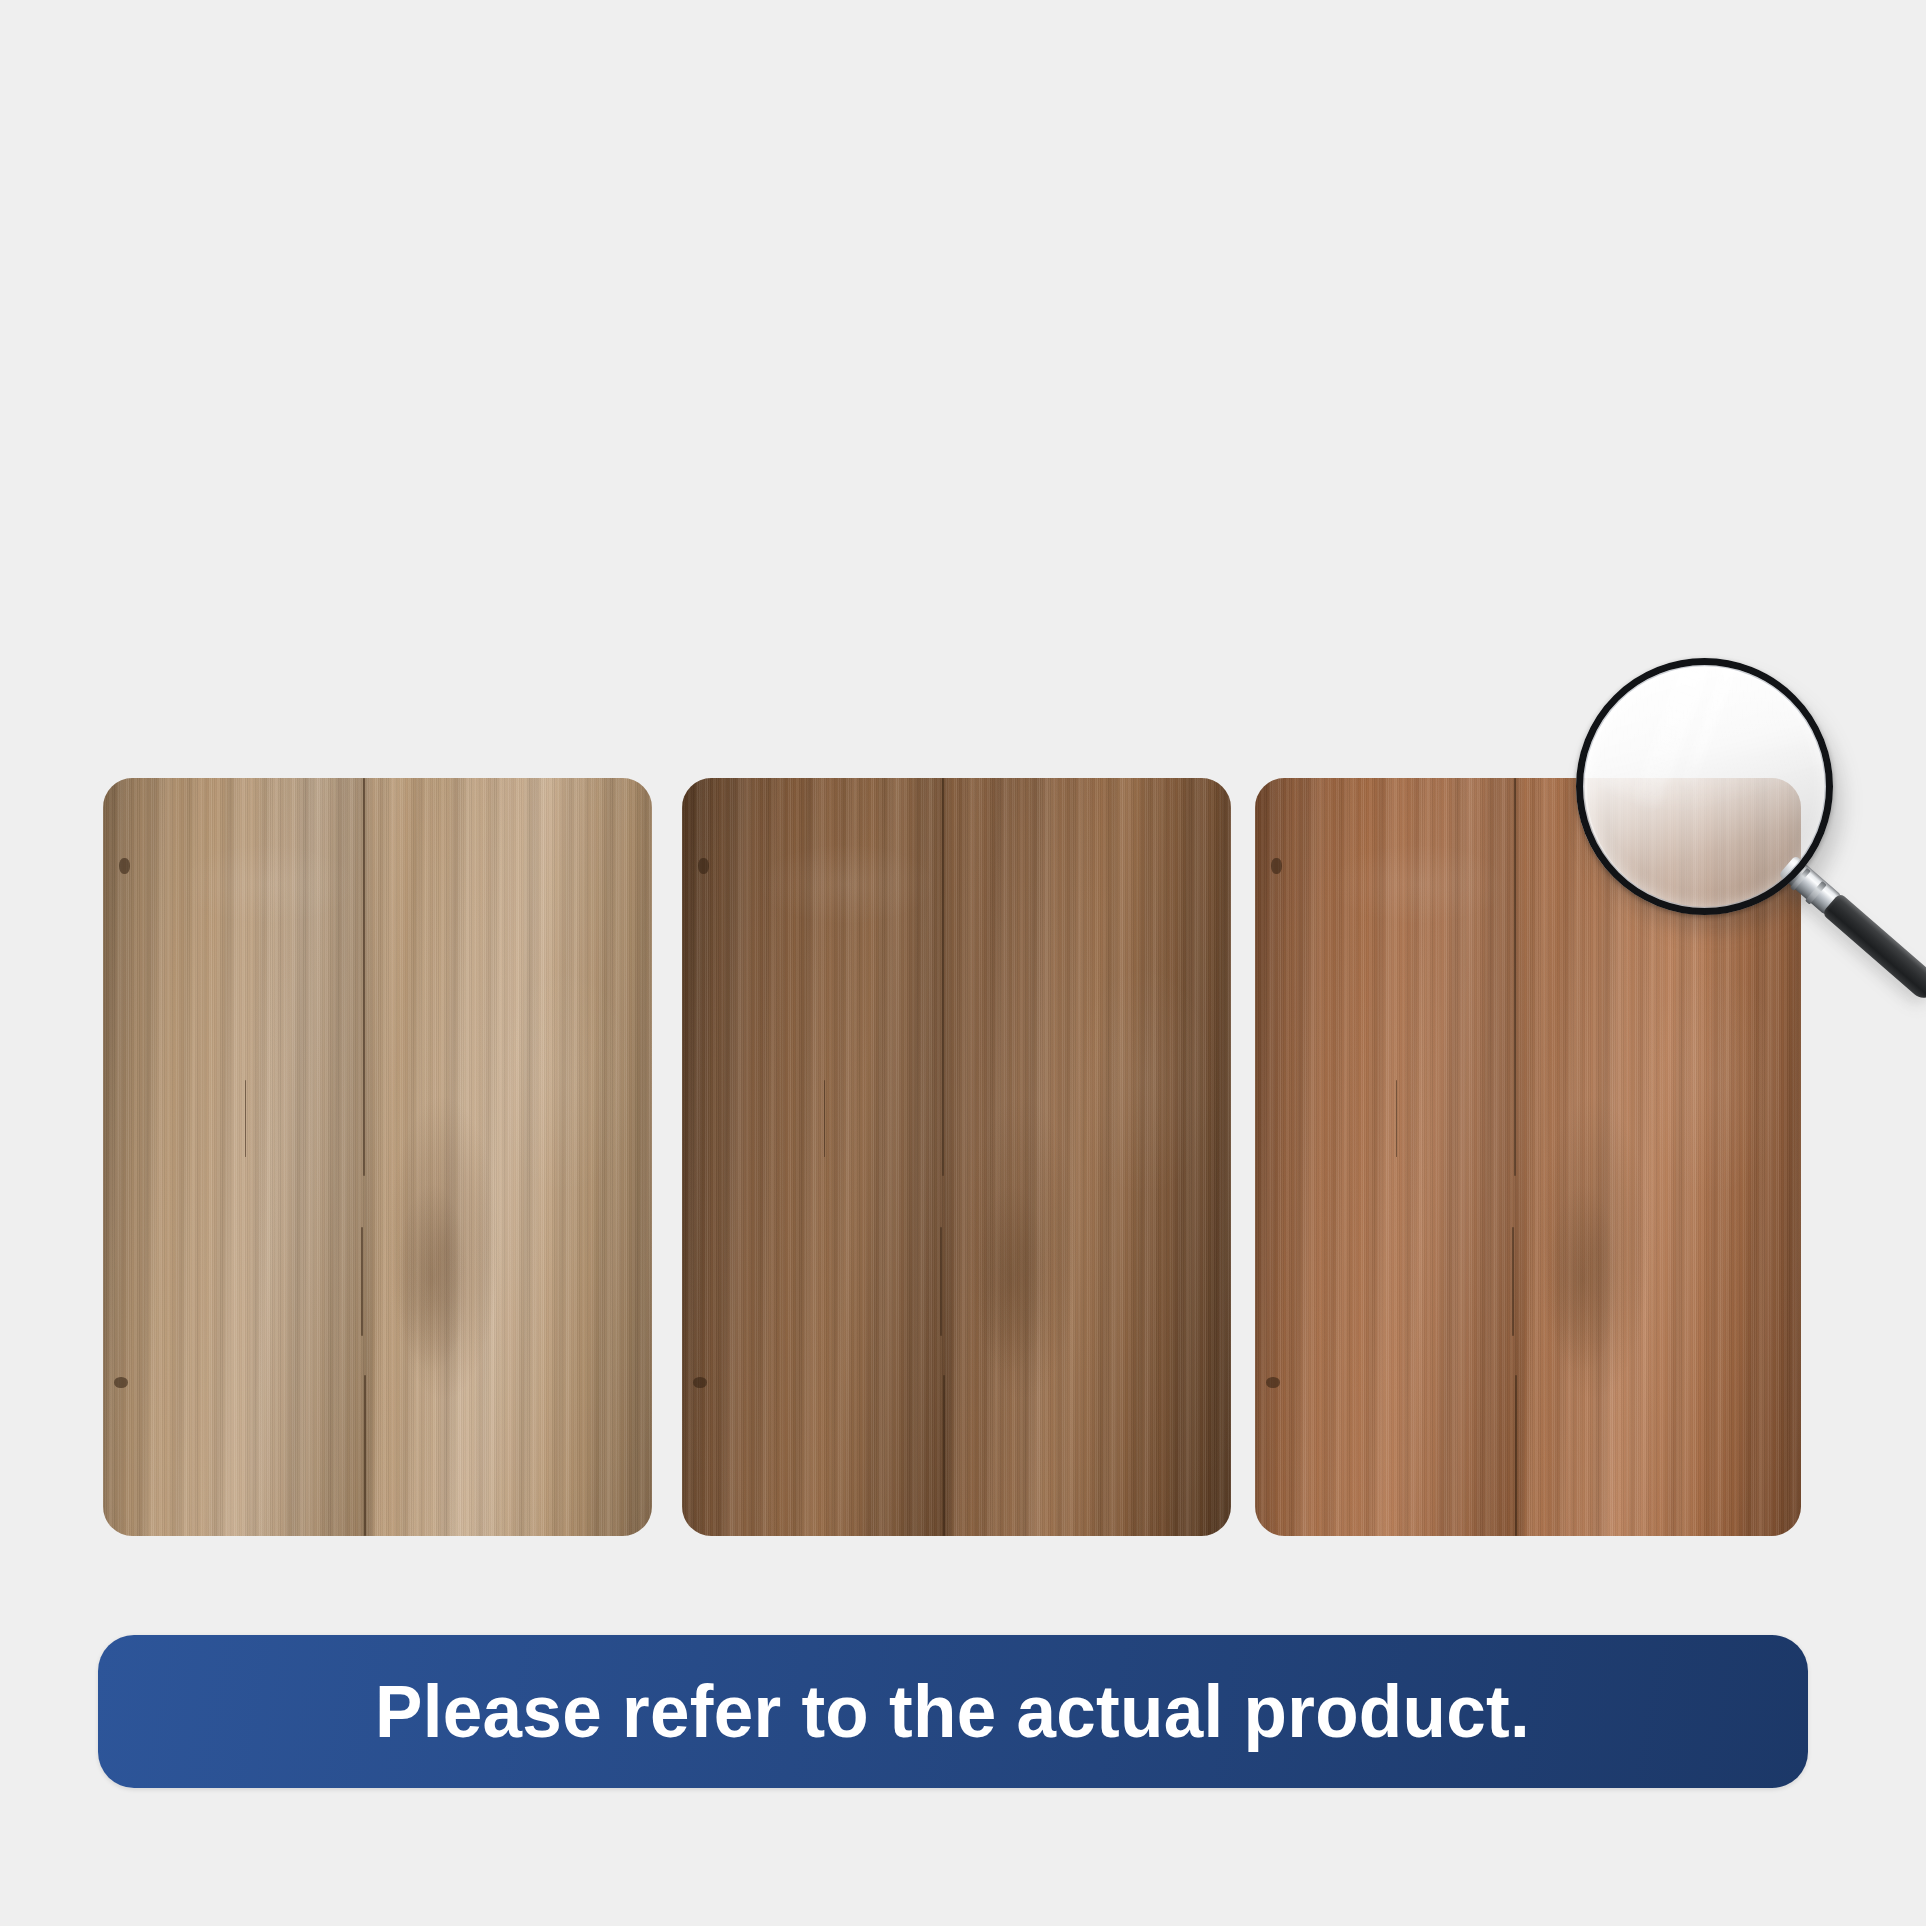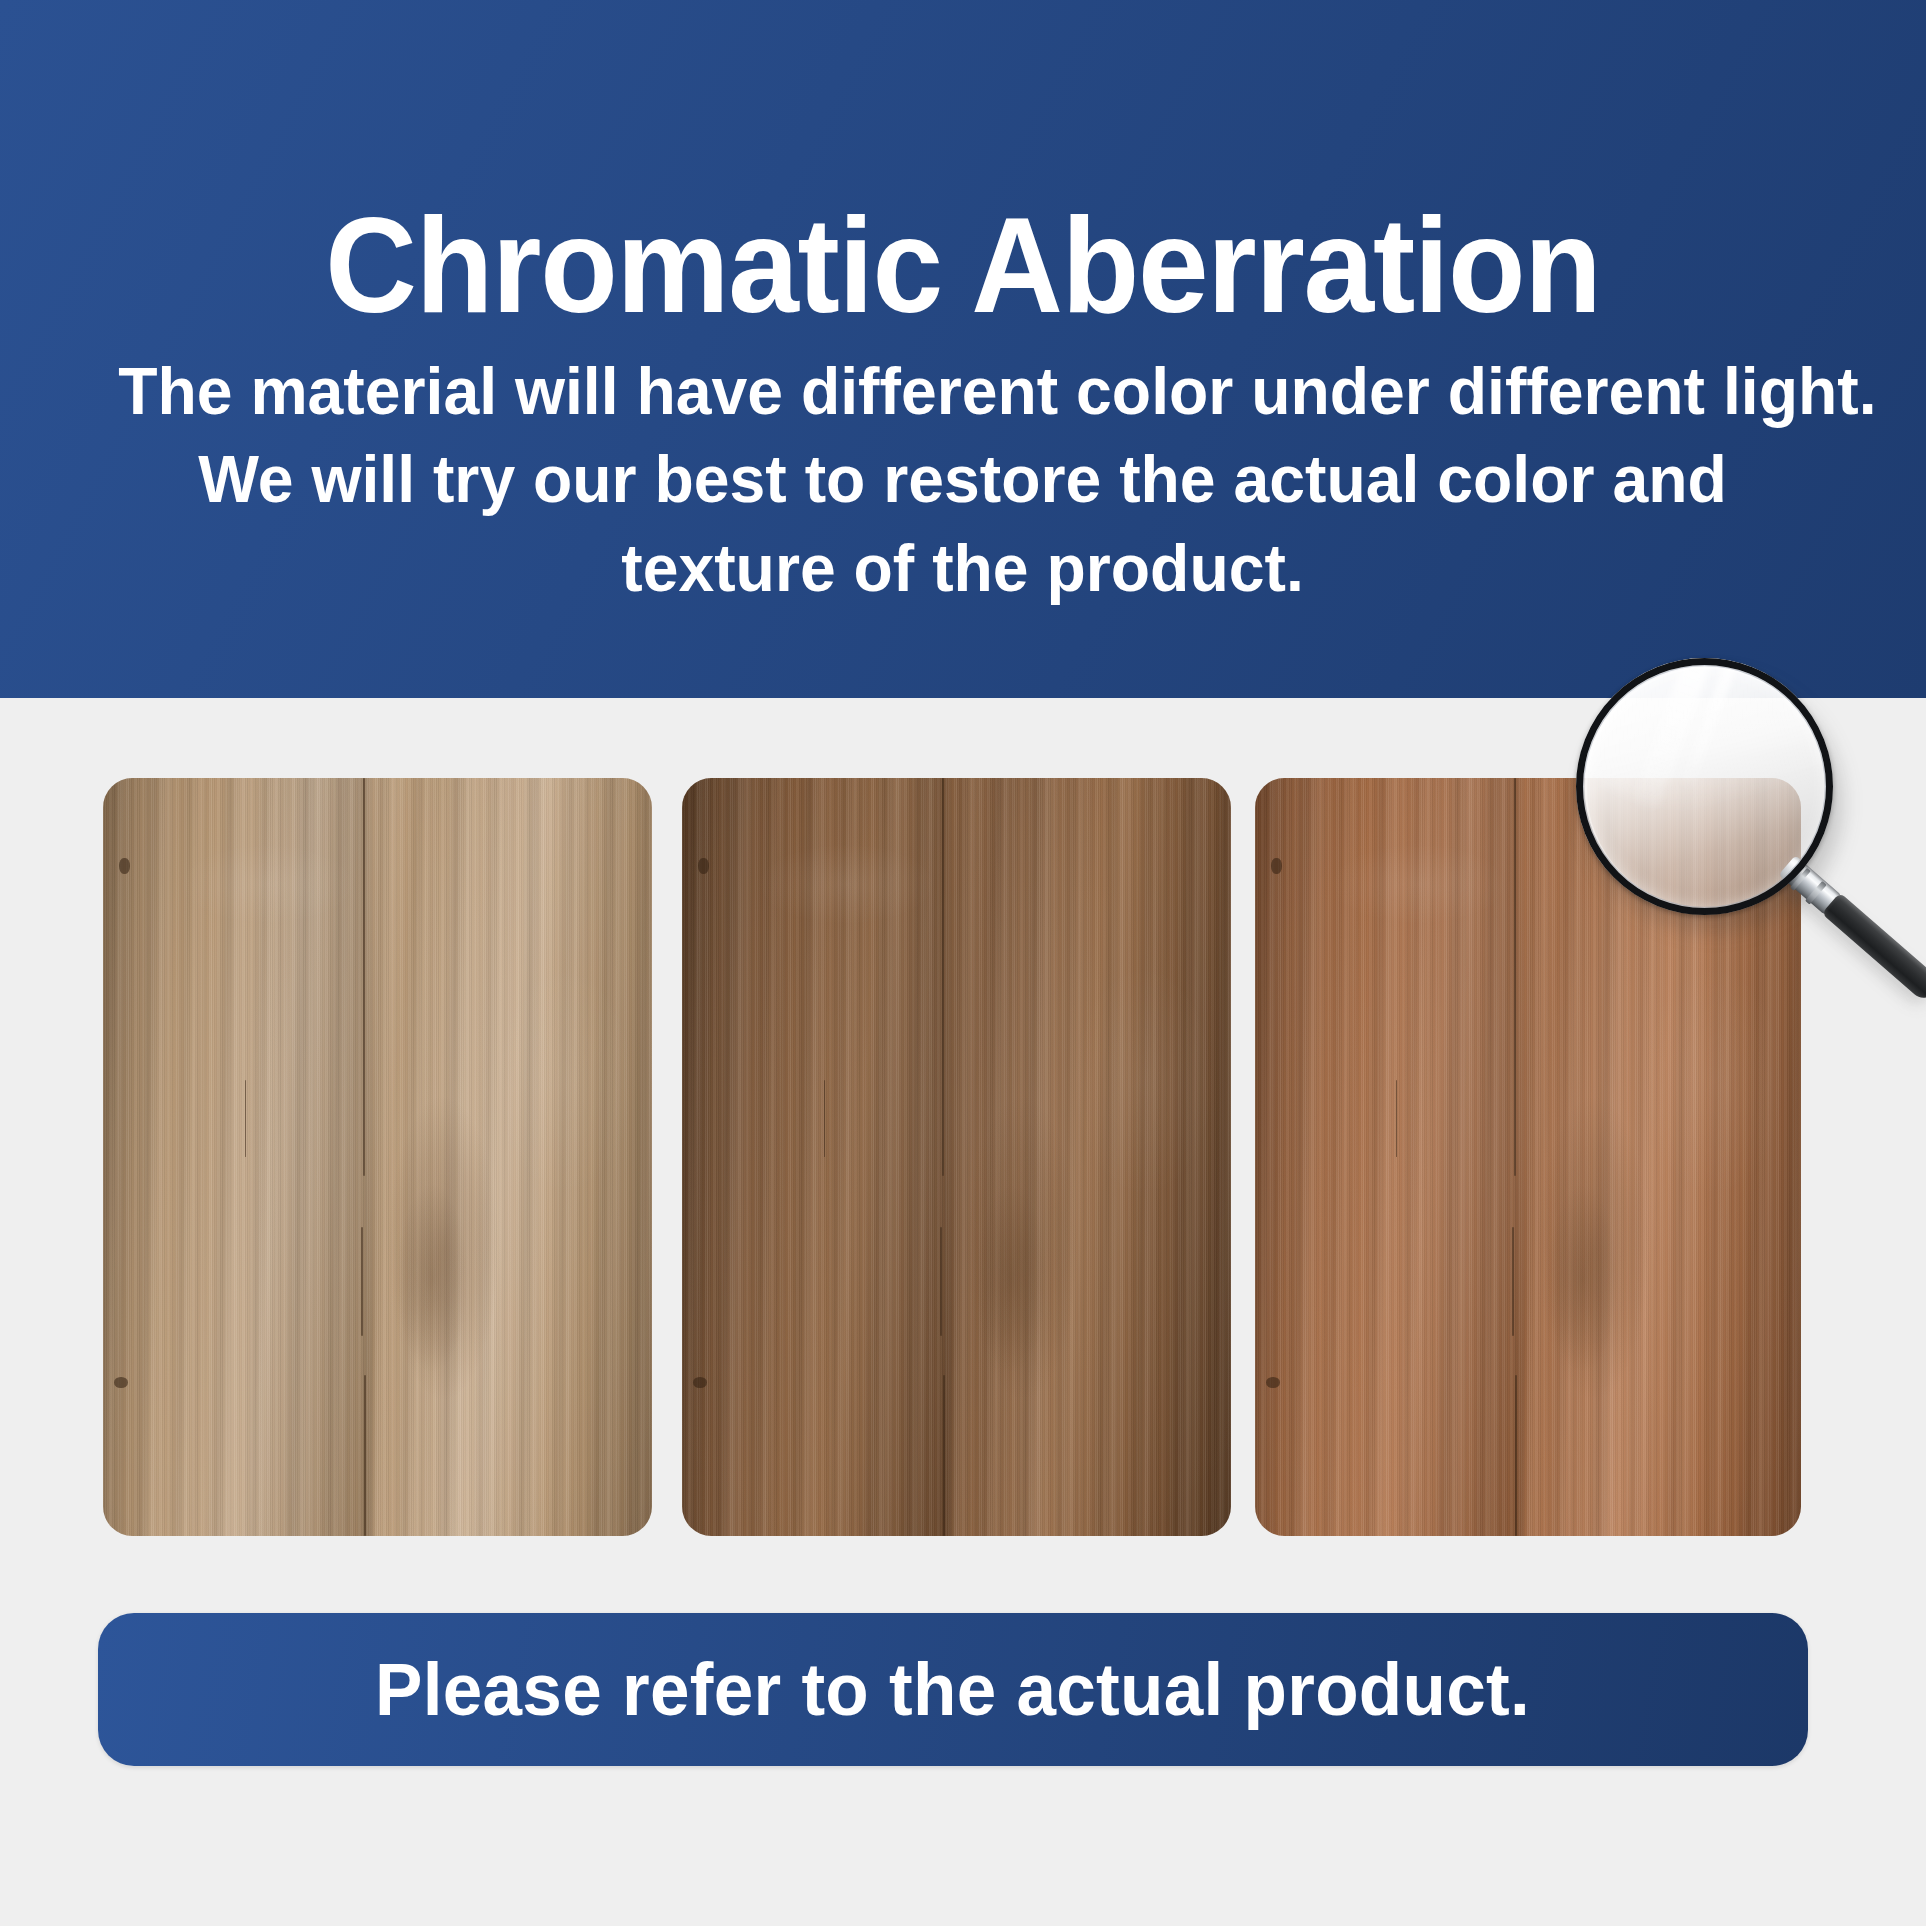--- a/index.html
+++ b/index.html
@@ -299,29 +299,20 @@
     white-space: nowrap;
     transform: scaleX(0.96);
     letter-spacing: 0.3px;
   }
 </style>
 </head>
 <body>
 
 <div id="page" style="background: rgb(239, 239, 239);">
 
-  <div class="header" style="background: linear-gradient(118deg, rgb(43, 81, 146) 0%, rgb(30, 60, 112) 100%);">
-    <h1 class="header-title">Chromatic Aberration</h1>
-
-    <div class="header-subtitle">
-      <span class="sub-line">The material will have different color under different light.</span>
-      <span class="sub-line">We will try our best to restore the actual color and</span>
-      <span class="sub-line">texture of the product.</span>
-    </div>
-  </div>
 
   <div class="swatch-row">
 
     <div class="swatch s1" id="sw0" style="background-image: linear-gradient(95deg, rgb(143, 113, 81) 0%, rgb(181, 148, 111) 16%, rgb(205, 178, 148) 34%, rgb(181, 148, 111) 52%, rgb(205, 178, 148) 71%, rgb(181, 148, 111) 86%, rgb(143, 113, 81) 100%); background-color: rgb(181, 148, 111);">
       <div class="grain plank"></div>
       <div class="grain mid"></div>
       <div class="grain fine"></div>
       <div class="grain knot"></div>
       <div class="crack-line c1"></div>
       <div class="crack-line c2"></div>
@@ -378,18 +369,18 @@
       <div class="mag-lens-wash"></div>
       <div class="mag-gloss-a"></div>
       <div class="mag-gloss-b"></div>
       <div class="mag-gloss-c"></div>
       <div class="mag-inner-ring"></div>
     </div>
 
     <div class="mag-rim"></div>
   </div>
 
-  <div class="footer-banner" style="background: linear-gradient(100deg, rgb(45, 85, 153) 0%, rgb(28, 56, 104) 100%);">
+  <div class="footer-banner" style="background: linear-gradient(100deg, rgb(45, 85, 153) 0%, rgb(28, 56, 104) 100%); margin-top: 22px;">
     <span class="footer-text">Please refer to the actual product.</span>
   </div>
 
 </div>
 
 
 </body></html>

